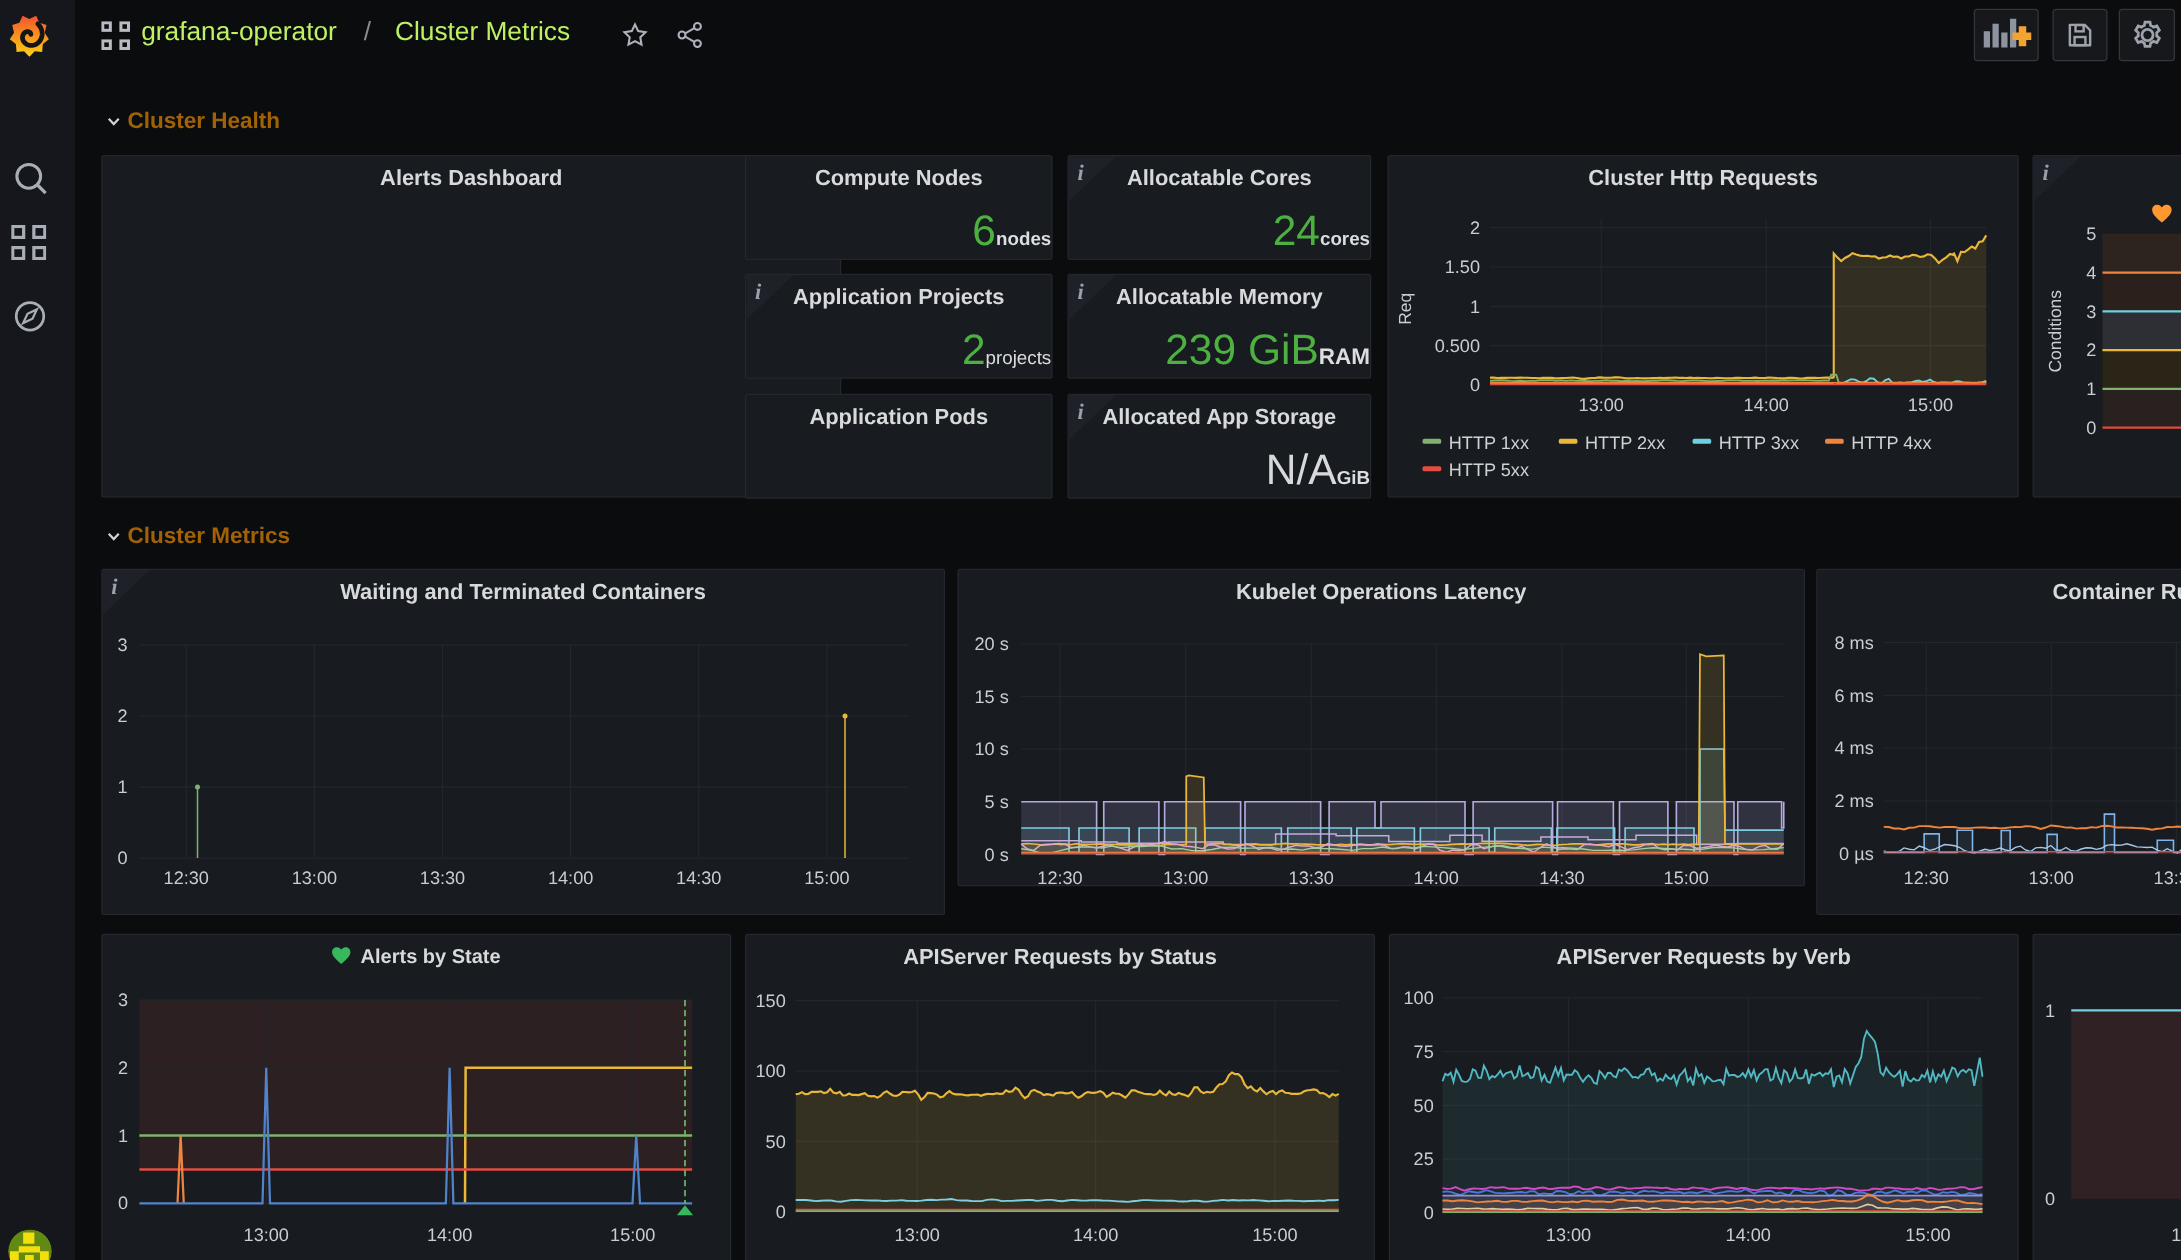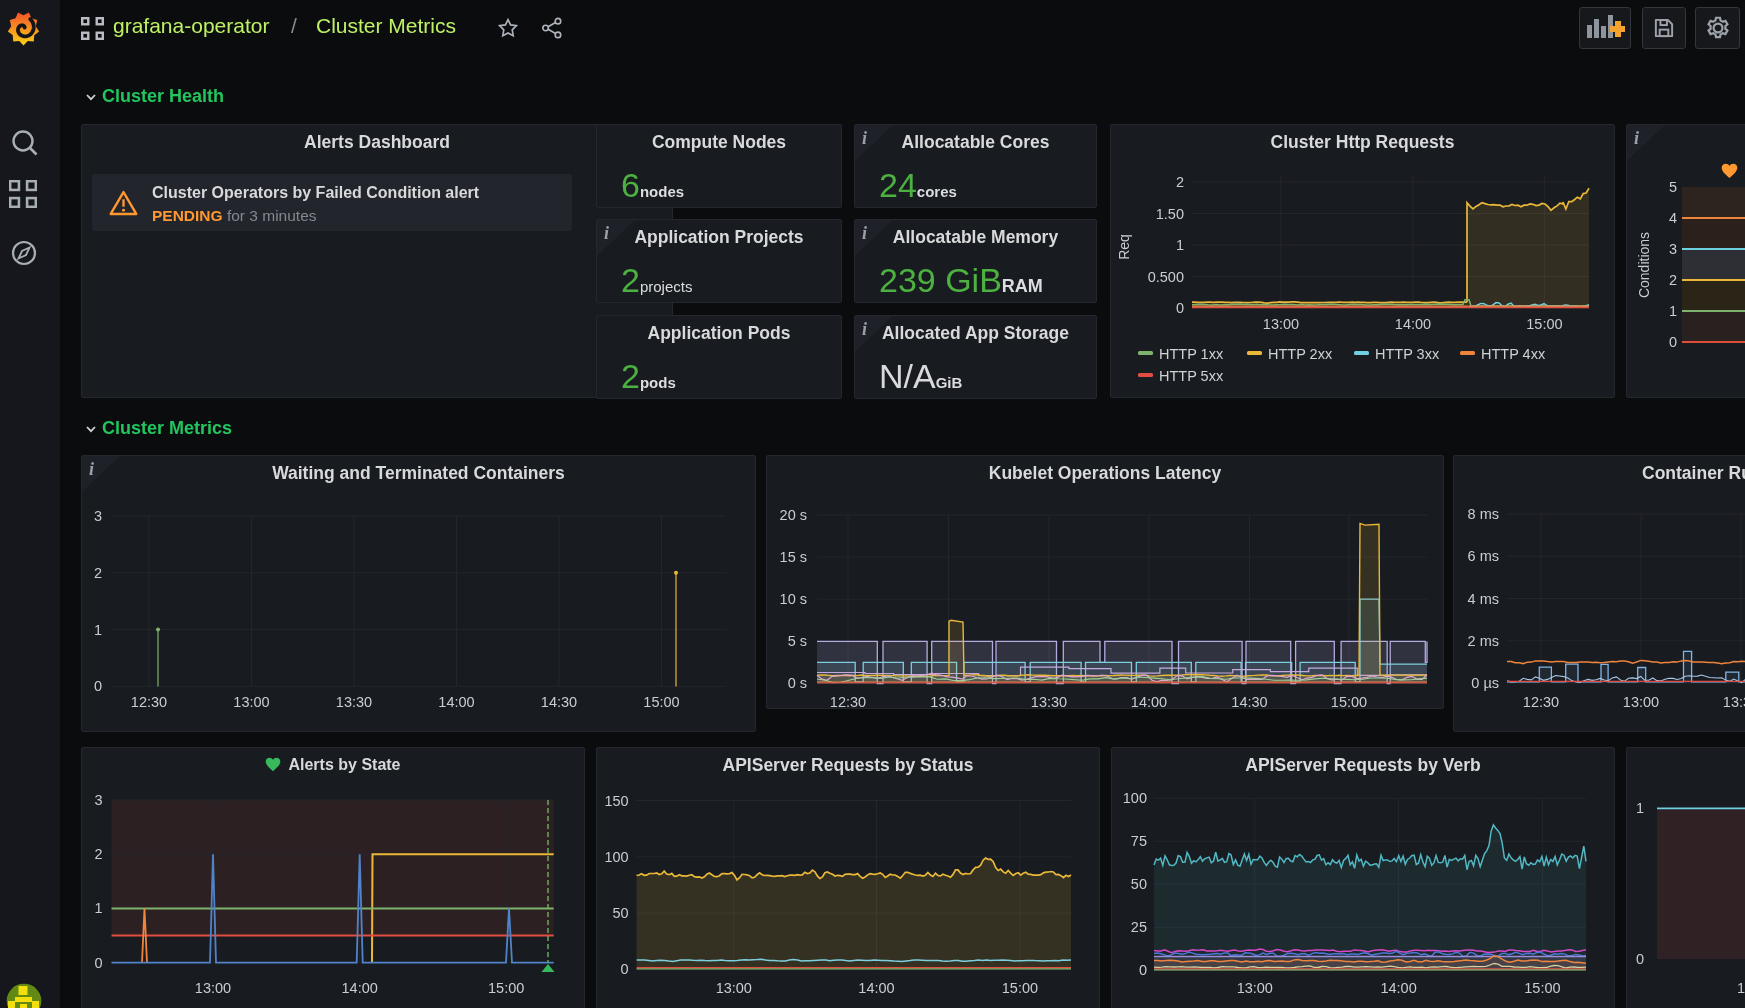--- a/index.html
+++ b/index.html
@@ -1,26 +1,26 @@
 <!DOCTYPE html>
 <html><head><meta charset="utf-8"><style>
 * { margin:0; padding:0; box-sizing:border-box; }
 html,body { width:1745px; height:1008px; background:#0b0c0e; overflow:hidden;
   font-family:"Liberation Sans", sans-serif; }
 .sidebar { position:fixed; left:0; top:0; width:60px; height:1008px; background:#16171d; z-index:5;}
 .sideicon { position:absolute; left:6px; }
 .panel { position:absolute; background:#181b1f; border:1px solid #25272e; border-radius:2px; }
 .ptitle { position:absolute; left:0; right:0; text-align:center; font-weight:700; color:#d8d9da; white-space:nowrap;}
-.statv { position:absolute; left:0; right:0; bottom:2px; text-align:left; white-space:nowrap;padding-left:24px;}
+.statv { position:absolute; left:0; right:0; bottom:2px; text-align:right; white-space:nowrap;padding-left:24px;}
 .icorner { position:absolute; left:0; top:0; }
 .hdr { position:absolute; left:60px; top:0; width:1685px; height:55px; }
 .crumb { position:absolute; top:14px; font-size:21px; color:#bef264; white-space:nowrap;}
 .hbtn { position:absolute; top:7px; height:42px; border:1px solid #33363d; border-radius:3px;
   background:#16181c; display:flex; align-items:center; justify-content:center; }
-.sect { position:absolute; font-size:18px; font-weight:700; color:#22c55e; display:flex; align-items:center;}
+.sect { position:absolute; font-size:18px; font-weight:700; color:#a16207; display:flex; align-items:center;}
 </style></head><body>
 <div class="sidebar">
 <div class="sideicon" style="top:10px;left:6px"><svg width="35" height="37" viewBox="0 0 35 38">
 <defs>
           <linearGradient id="glg" x1="0" y1="0" x2="0" y2="1">
 <stop offset="0" stop-color="#f4542a"></stop>
             <stop offset="1" stop-color="#fcd216"></stop>
           </linearGradient>
         </defs>
 <path d="M23.1,2.6 L25.7,8.5 L31.6,10.3 L30.1,16.6 L33.5,22.0 L28.6,25.9 L28.0,32.4 L21.9,31.9 L17.5,36.4 L13.1,31.9 L7.0,32.4 L6.4,25.8 L1.4,22.0 L4.9,16.6 L3.4,10.3 L9.3,8.5 L11.9,2.6 L17.5,5.3 Z" fill="url(#glg)"></path>
@@ -100,29 +100,20 @@
     </div>
 </div>
 <div class="sect" style="left:84px;top:86px"><svg width="14" height="14" viewBox="0 0 14 14" style="margin-right:4px">
       <path d="M3 5 L7 9.2 L11 5" fill="none" stroke="#d0d2d6" stroke-width="1.8"></path>
     </svg>Cluster Health</div>
 <div class="sect" style="left:84px;top:418px"><svg width="14" height="14" viewBox="0 0 14 14" style="margin-right:4px">
       <path d="M3 5 L7 9.2 L11 5" fill="none" stroke="#d0d2d6" stroke-width="1.8"></path>
     </svg>Cluster Metrics</div>
 <div class="panel" style="left:81px;top:124px;width:592px;height:274px;overflow:hidden;">
     <div class="ptitle" style="top:7px;font-size:17.5px">Alerts Dashboard</div>
-    <div style="position:absolute;left:10px;top:49px;width:480px;height:57px;background:#22252b;border-radius:3px">
-<div style="position:absolute;left:16px;top:15px"><svg width="31" height="28" viewBox="0 0 34 30">
-          <path d="M17 3 L31 27 L3 27 Z" fill="none" stroke="#ff9830" stroke-width="2.6" stroke-linejoin="round"></path>
-          <line x1="17" y1="11" x2="17" y2="19" stroke="#ff9830" stroke-width="2.6"></line>
-          <circle cx="17" cy="23" r="1.6" fill="#ff9830"></circle>
-        </svg></div>
-<div style="position:absolute;left:60px;top:10px;font-size:16px;font-weight:700;color:#d8d9da">Cluster Operators by Failed Condition alert</div>
-<div style="position:absolute;left:60px;top:33px;font-size:15.5px"><span style="color:#ff9830;font-weight:700">PENDING</span><span style="color:#85888e"> for 3 minutes</span></div>
-</div>
   </div>
 <div class="panel" style="left:596px;top:124px;width:246px;height:84px;overflow:hidden;">
     <div class="ptitle" style="top:7px;font-size:17.5px">Compute Nodes</div>
     <div class="statv"><span style="font-size:34px;color:#4cb140;font-weight:500">6</span><span style="font-size:15px;color:#dcdde0;font-weight:700">nodes</span></div>
   </div>
 <div class="panel" style="left:854px;top:124px;width:243px;height:84px;overflow:hidden;">
     <svg class="icorner" width="38" height="36" viewBox="0 0 38 36">
       <path d="M0 0 L38 0 L0 36 Z" fill="#1e2127"></path>
       <text x="7" y="19" font-family="Liberation Serif, serif" font-weight="700" font-style="italic" font-size="18" fill="#9aa1a9">i</text>
     </svg>
@@ -140,21 +131,20 @@
 <div class="panel" style="left:854px;top:219px;width:243px;height:84px;overflow:hidden;">
     <svg class="icorner" width="38" height="36" viewBox="0 0 38 36">
       <path d="M0 0 L38 0 L0 36 Z" fill="#1e2127"></path>
       <text x="7" y="19" font-family="Liberation Serif, serif" font-weight="700" font-style="italic" font-size="18" fill="#9aa1a9">i</text>
     </svg>
     <div class="ptitle" style="top:7px;font-size:17.5px">Allocatable Memory</div>
     <div class="statv"><span style="font-size:34px;color:#4cb140;font-weight:500">239 GiB</span><span style="font-size:18px;color:#dcdde0;font-weight:700">RAM</span></div>
   </div>
 <div class="panel" style="left:596px;top:315px;width:246px;height:84px;overflow:hidden;">
     <div class="ptitle" style="top:7px;font-size:17.5px">Application Pods</div>
-    <div class="statv"><span style="font-size:34px;color:#4cb140;font-weight:500">2</span><span style="font-size:15px;color:#dcdde0;font-weight:700">pods</span></div>
   </div>
 <div class="panel" style="left:854px;top:315px;width:243px;height:84px;overflow:hidden;">
     <svg class="icorner" width="38" height="36" viewBox="0 0 38 36">
       <path d="M0 0 L38 0 L0 36 Z" fill="#1e2127"></path>
       <text x="7" y="19" font-family="Liberation Serif, serif" font-weight="700" font-style="italic" font-size="18" fill="#9aa1a9">i</text>
     </svg>
     <div class="ptitle" style="top:7px;font-size:17.5px">Allocated App Storage</div>
     <div class="statv"><span style="font-size:34px;color:#d8d9da;font-weight:500">N/A</span><span style="font-size:15px;color:#dcdde0;font-weight:700">GiB</span></div>
   </div>
 <div class="panel" style="left:1110px;top:124px;width:505px;height:274px;overflow:hidden;">

